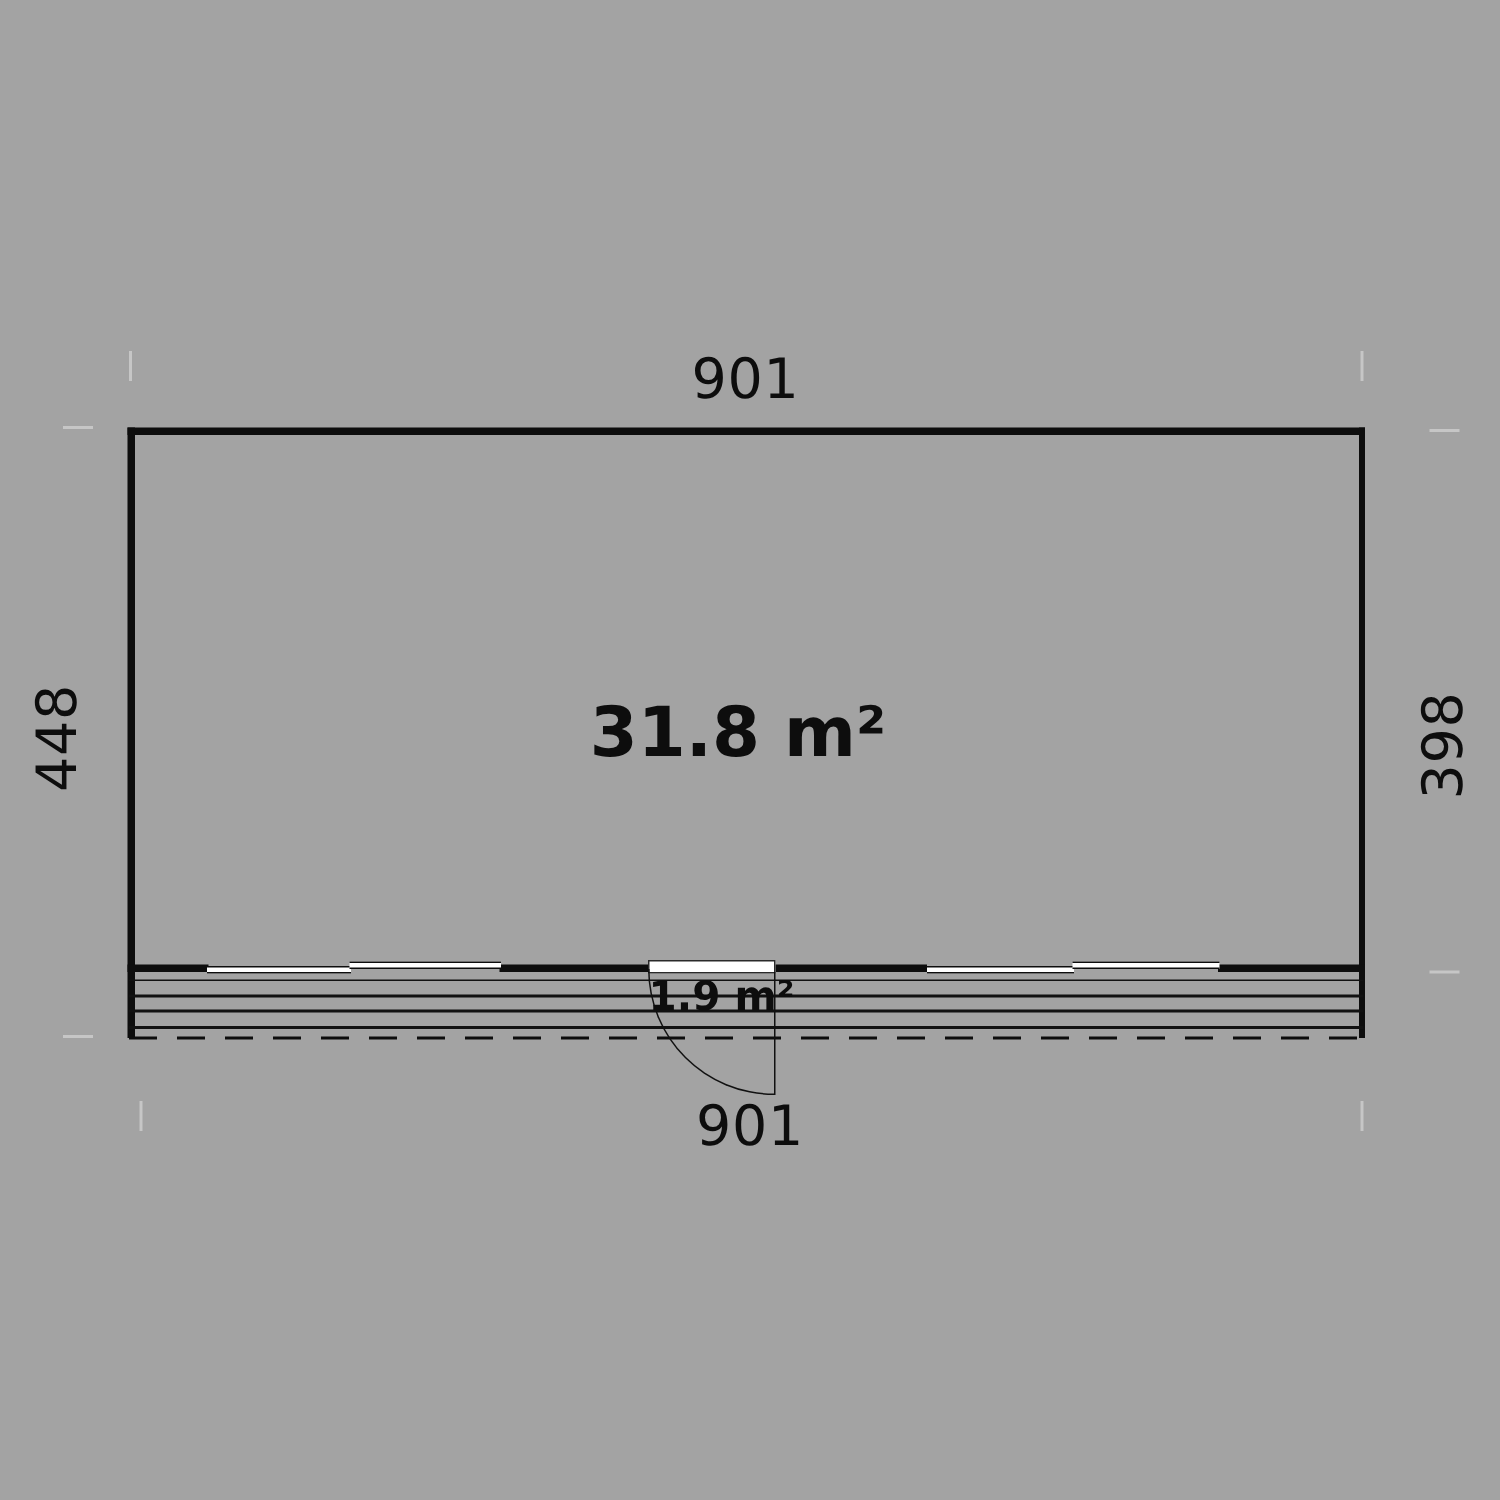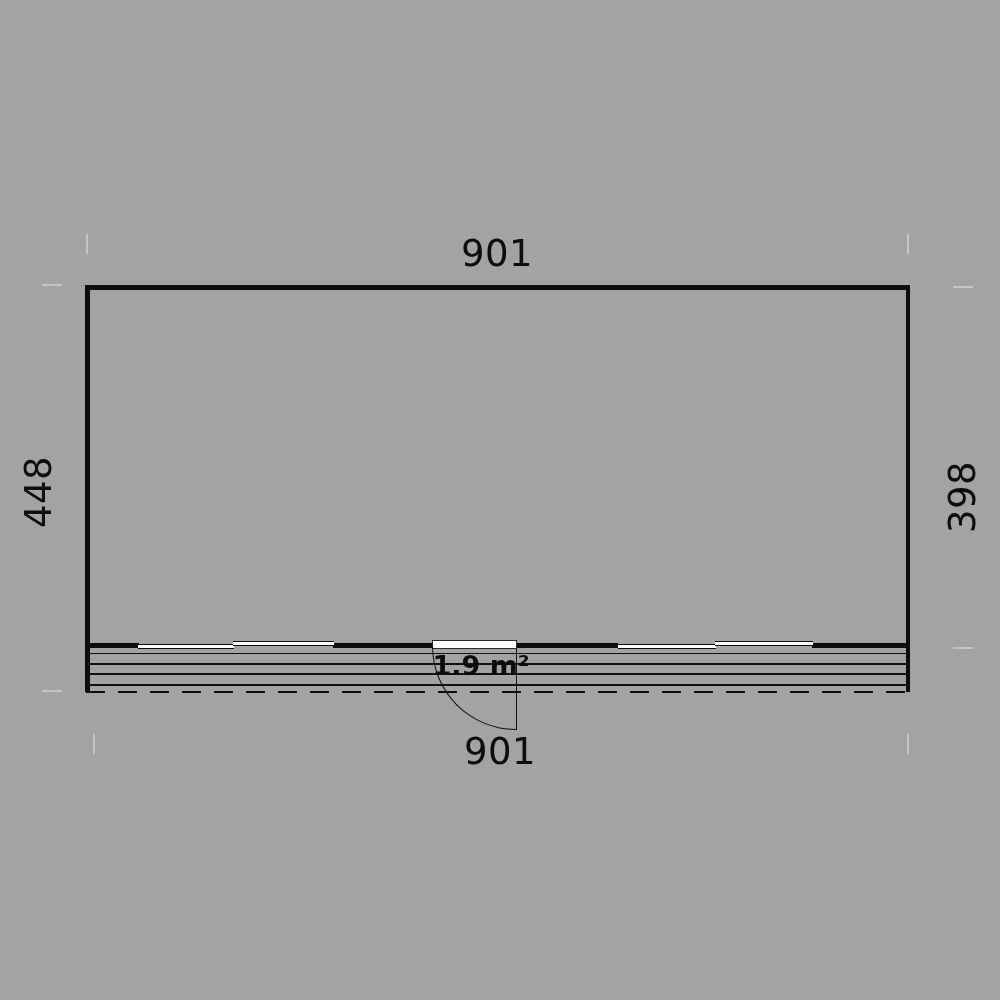--- a/index.html
+++ b/index.html
@@ -107,16 +107,17 @@
   <div class="abs deck-line" style="top:663px;height:1.6px;"></div>
   <div class="abs deck-line" style="top:672.5px;height:2.6px;"></div>
   <div class="abs deck-line" style="top:683.5px;height:2.2px;"></div>
 
   <div class="abs dash-line" style="top:690.5px;"></div>
 
   <div class="abs door-threshold" style="left:432px;top:640px;width:85px;height:9px;"></div>
   <div class="abs door-arc" style="left:432px;top:646px;"></div>
   <div class="abs door-leaf" style="left:515.5px;top:648px;height:82px;"></div>
 
+  <div class="abs area-label" id="main-area-label" style="left:492px;top:488px;">31.8 m²</div>
 
   <div class="abs area-label" id="terrace-area-label" style="left:481px;top:665px;">1.9 m²</div>
 
 </div>
 
 </body></html>

